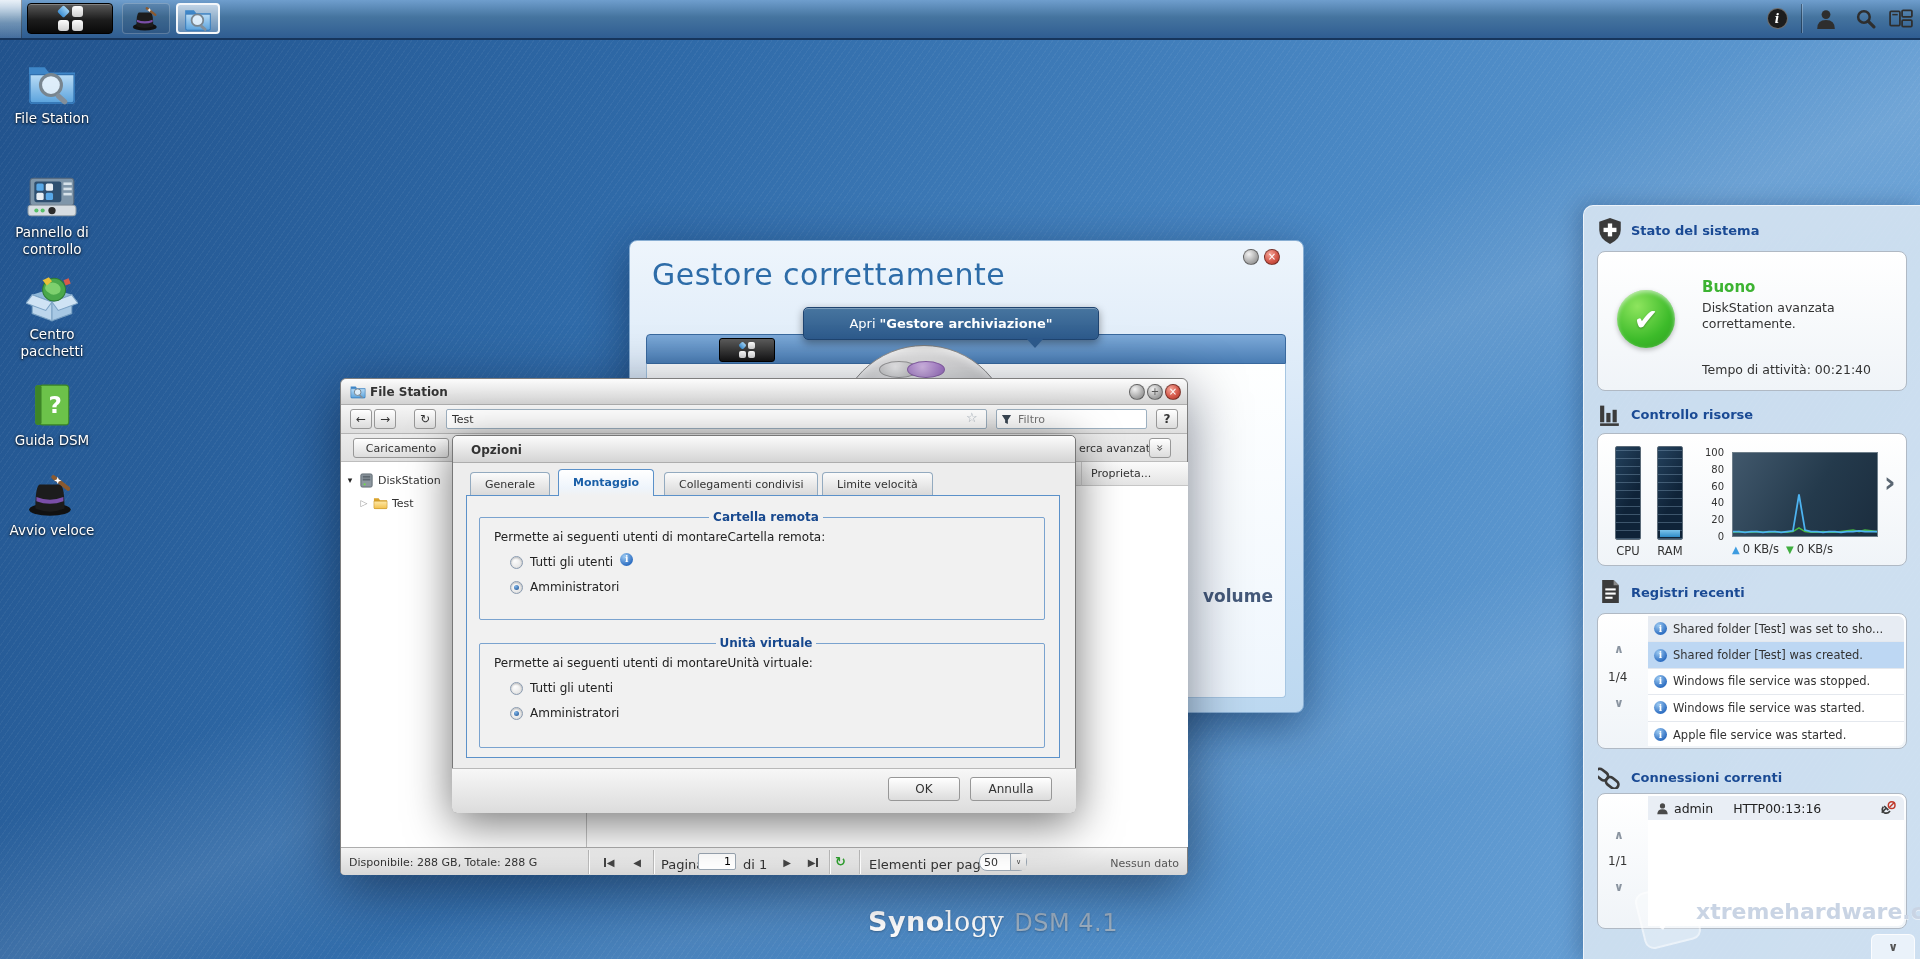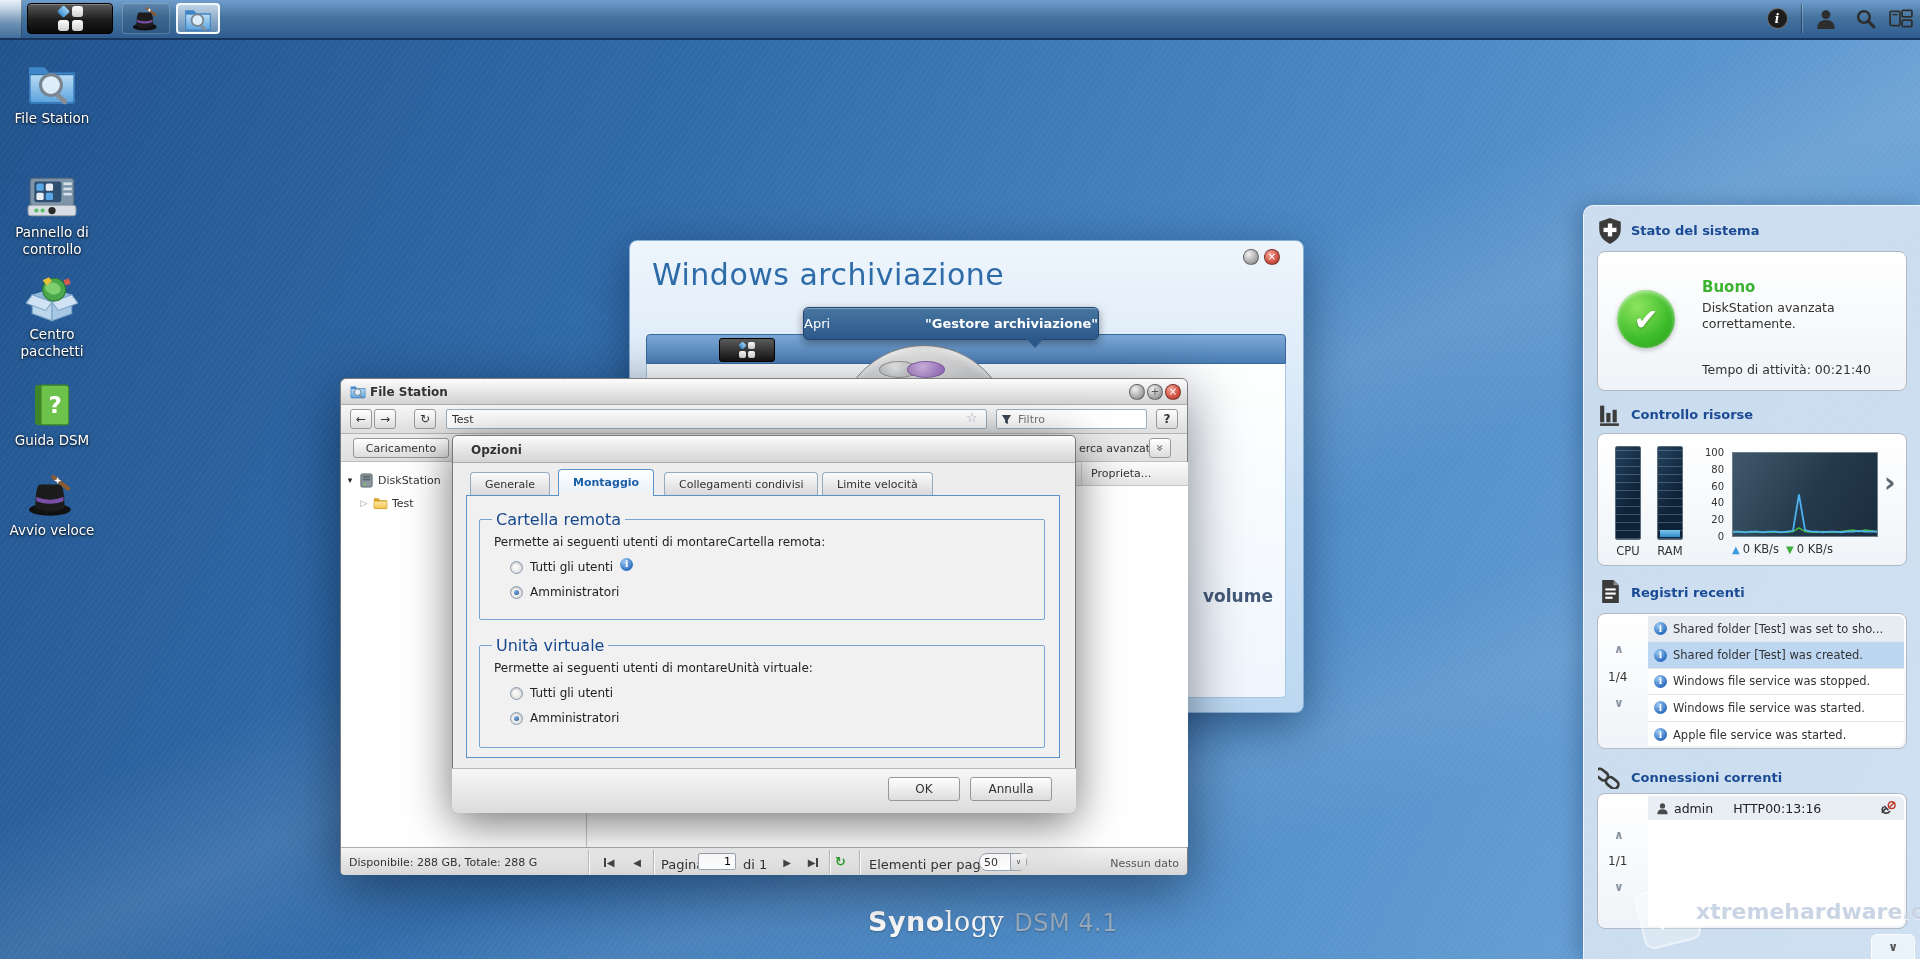--- a/index.html
+++ b/index.html
@@ -73,21 +73,21 @@
     background:radial-gradient(circle at 42% 35%,#f5f5f5,#d4d4d4 50%,#ababab 74%,#8e8e8e);
     border:1px solid #8b8b8b;box-shadow:inset 0 3px 8px rgba(255,255,255,.8);}
   #sm-hub-silver{left:249px;top:120px;width:38px;height:15px;border-radius:50%;
     background:radial-gradient(circle at 40% 35%,#f0f0f0,#b9b9b9);border:1px solid #999;}
   #sm-hub-purple{left:277px;top:120px;width:36px;height:15px;border-radius:50%;
     background:radial-gradient(circle at 40% 35%,#d9bdea,#9a6cc0);border:1px solid #8a62a8;}
   #sm-volume-text{left:573px;top:345px;font-size:17px;font-weight:bold;color:#44597a;}
   #sm-tooltip{left:173px;top:66px;width:294px;height:31px;border-radius:5px;z-index:3;
     background:linear-gradient(#47759f,#2d5a8c);border:1px solid #1f4470;
     box-shadow:0 3px 9px rgba(0,0,0,.4),inset 0 1px 0 rgba(255,255,255,.3);
-    display:flex;align-items:center;justify-content:space-between;color:#fff;font-size:13px;}
+    display:flex;align-items:center;justify-content:center;color:#fff;font-size:13px;}
   #sm-tooltip b{margin-left:4px;}
   #sm-tip-arrow{left:396px;top:97px;width:0;height:0;z-index:3;
     border-left:9px solid transparent;border-right:9px solid transparent;border-top:10px solid #2d5a8c;}
 
   
   #fs-win{left:340px;top:378px;width:848px;height:497px;z-index:20;border-radius:6px 6px 4px 4px;
     background:#e9e9e9;border:1px solid #7e7e7e;box-sizing:border-box;
     box-shadow:0 14px 55px rgba(0,10,30,.5);}
   #fs-titlebar{left:0;top:0;width:100%;height:26px;border-radius:6px 6px 0 0;
     background:linear-gradient(#fcfcfc,#d2d2d2);border-bottom:1px solid #adadad;box-sizing:border-box;}
@@ -142,21 +142,21 @@
     border-bottom:1px solid #adadad;border-radius:5px 5px 0 0;box-sizing:border-box;}
   #dlg-title{left:18px;top:7px;font-weight:bold;font-size:12px;color:#333;}
   .tab{position:absolute;height:23px;line-height:23px;padding:0 14px;font-size:11px;color:#333;
     background:linear-gradient(#fbfbfb,#d9d9d9);border:1px solid #93aabf;border-bottom:none;
     border-radius:4px 4px 0 0;box-sizing:border-box;top:472px;z-index:31;}
   .tab.active{top:469px;height:27px;line-height:25px;font-weight:bold;color:#1a5fa8;
     background:linear-gradient(#ffffff,#eef4fb 70%,#f1f1f1);border-color:#5b91c9;z-index:33;}
   #dlg-panel{left:466px;top:495px;width:594px;height:263px;border:1px solid #5b91c9;background:#f1f1f1;
     box-sizing:border-box;z-index:32;}
   .fset{position:absolute;left:12px;width:566px;border:1px solid #7aa3cf;border-radius:2px;margin:0;padding:0 8px;box-sizing:border-box;}
-  .fset legend{font-weight:normal;font-size:16px;color:#17488e;padding:0 4px;margin-left:4px;}
+  .fset legend{font-weight:bold;font-size:12px;color:#17488e;padding:0 4px;margin-left:4px;text-align:center;}
   .fset .desc{font-size:12px;color:#222;margin:6px 0 0 6px;}
   .radio-row{display:flex;align-items:center;gap:7px;margin:11px 0 0 22px;font-size:12px;color:#222;}
   .radio{position:relative;width:13px;height:13px;border-radius:50%;box-sizing:border-box;
     background:radial-gradient(circle at 35% 30%,#fff,#dcdcdc);border:1px solid #8a9bb0;
     box-shadow:inset 0 1px 2px rgba(0,0,0,.25);}
   .radio.sel::after{content:"";position:absolute;left:3px;top:3px;width:5px;height:5px;border-radius:50%;
     background:radial-gradient(circle at 35% 30%,#7db4e8,#1d4f8f);}
   .info-i{width:13px;height:13px;border-radius:50%;margin-top:-6px;
     background:radial-gradient(circle at 35% 28%,#9ccaf2,#2f6fc2 70%);
     color:#fff;font:bold 9px "DejaVu Serif",serif;display:inline-flex;align-items:center;justify-content:center;}
@@ -362,21 +362,21 @@
   <div class="lbl">Guida DSM</div>
 </div>
 <div class="dicon" style="top:472px;">
   <svg class="ic" width="52" height="46">
       <use href="#i-hat"></use>
     </svg>
   <div class="lbl">Avvio veloce</div>
 </div>
 
 <div class="abs" id="sm-win">
-  <div class="abs" id="sm-title">Windows archiviazione</div>
+  <div class="abs" id="sm-title">Gestore correttamente</div>
   <div class="abs circ-btn circ-gray" style="left:613px;top:8px;"></div>
   <div class="abs circ-btn circ-red" style="left:634px;top:8px;">
       <span>×</span>
     </div>
   <div class="abs" id="sm-strip"></div>
   <div class="abs" id="sm-content"></div>
   <div class="abs" id="sm-mm-btn">
     <div class="mm-grid small">
       <div class="mm-sq diamond"></div>
         <div class="mm-sq"></div>

